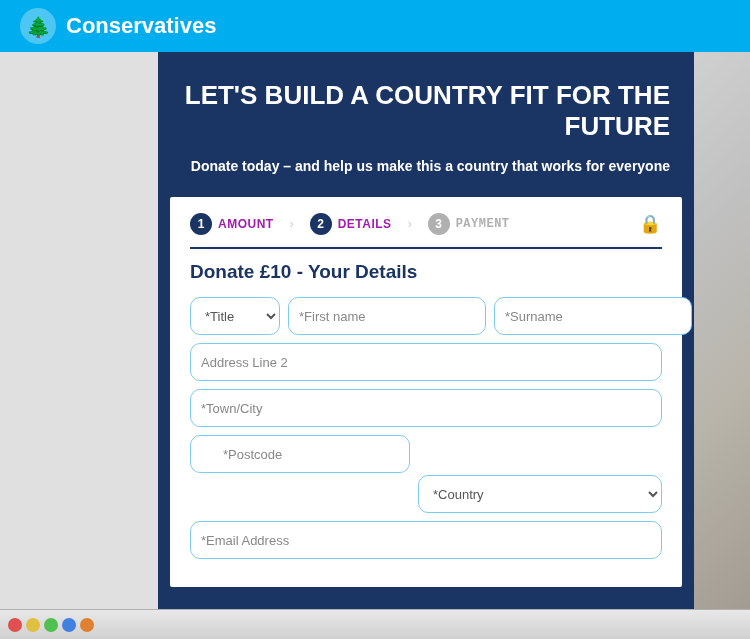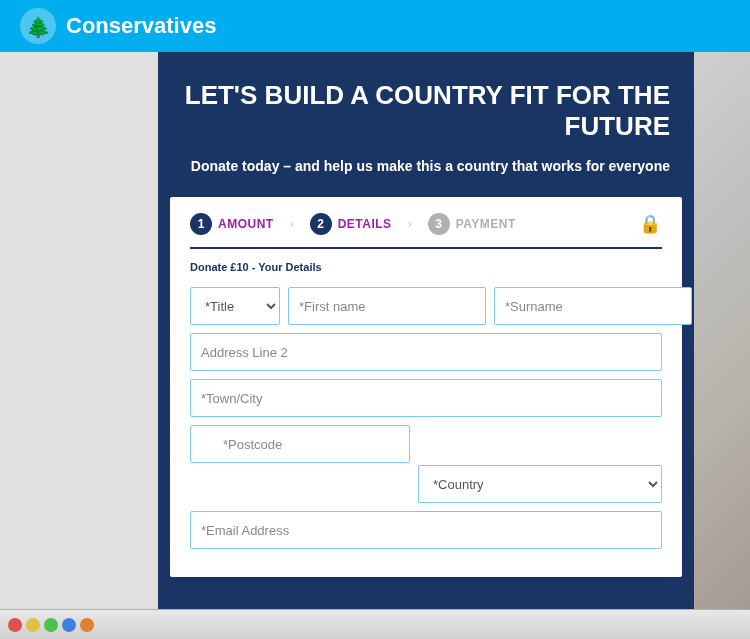--- a/index.html
+++ b/index.html
@@ -141,53 +141,54 @@
       letter-spacing: 0.5px;
       text-transform: uppercase;
     }
 
     .step-label.active-text {
       color: #a21caf;
     }
 
     .step-label.inactive-text {
       color: #b0b0b0;
+      font-family: Liberation Mono, monospace;
     }
 
     .step-divider {
       color: #ccc;
       font-size: 12px;
     }
 
     .lock-icon {
       margin-left: auto;
       color: #b0b0b0;
       font-size: 18px;
     }
 
     
     .form-title {
       color: #1a3464;
-      font-size: 11px;
+      font-size: 19px;
       font-weight: bold;
       margin-bottom: 14px;
     }
 
     
     .form-row {
       display: flex;
       gap: 8px;
       margin-bottom: 8px;
     }
 
     .form-field {
       flex: 1;
       height: 38px;
       border: 1px solid #7ecbf0;
-      border-radius: 2px;
+      border-radius: 10px;
       padding: 0 10px;
       font-size: 13px;
       color: #555;
       outline: none;
       background-color: white;
     }
 
     .form-field::placeholder {
       color: #888;
     }

